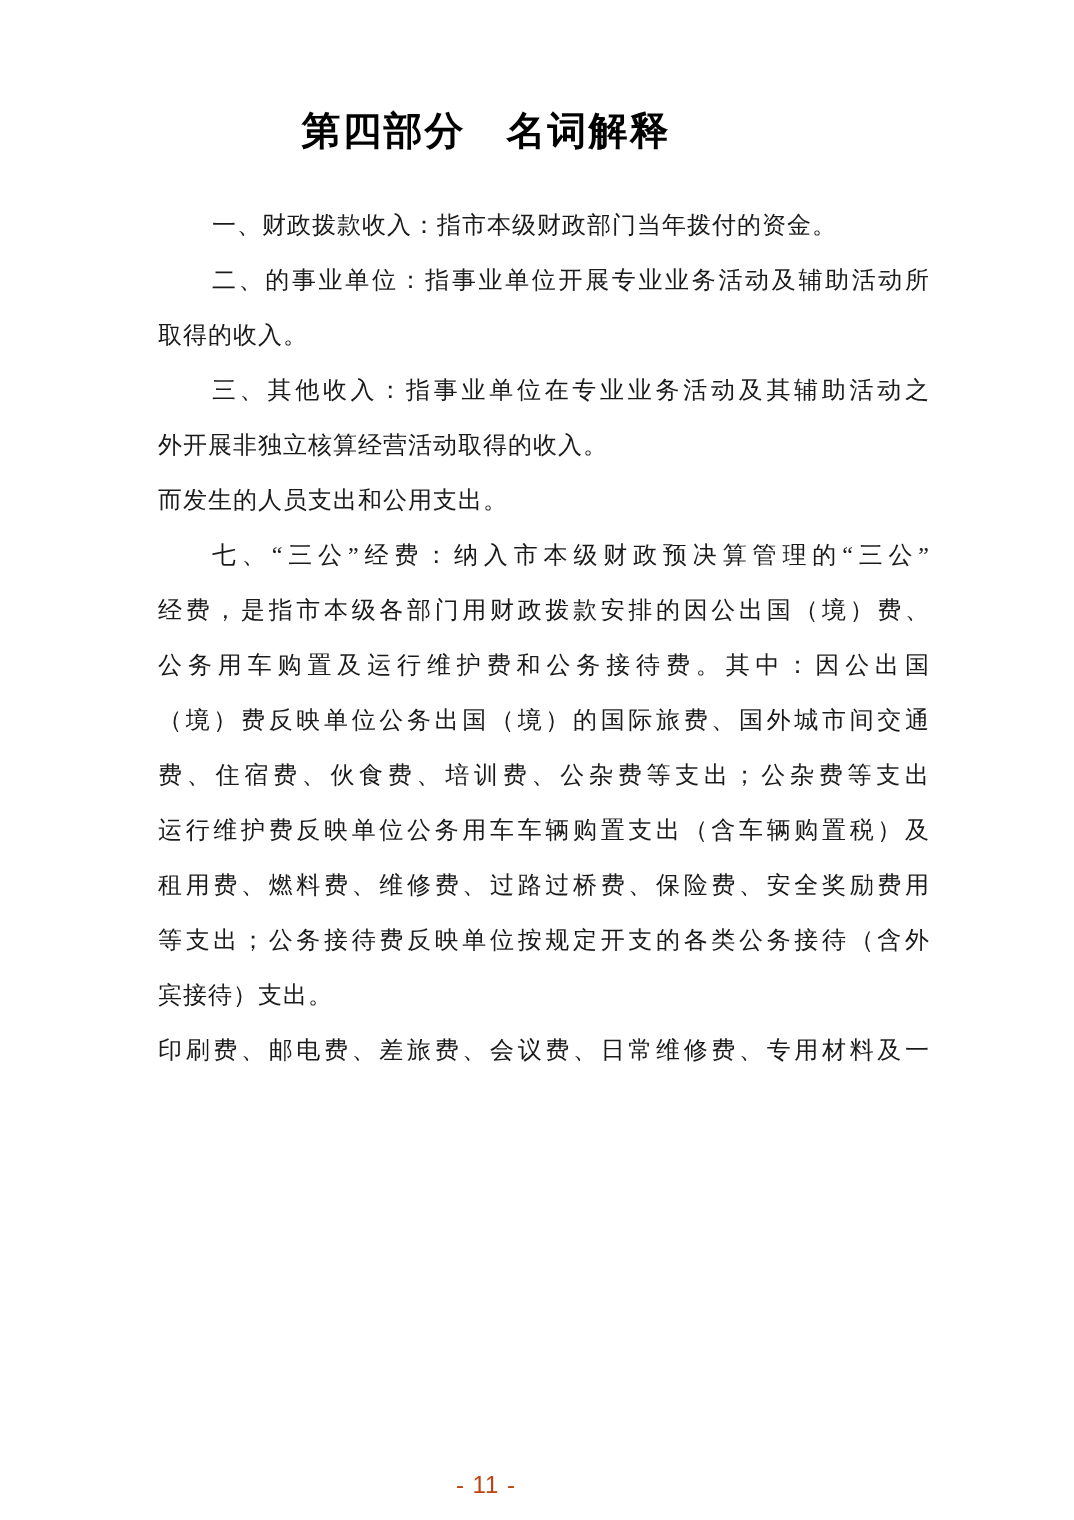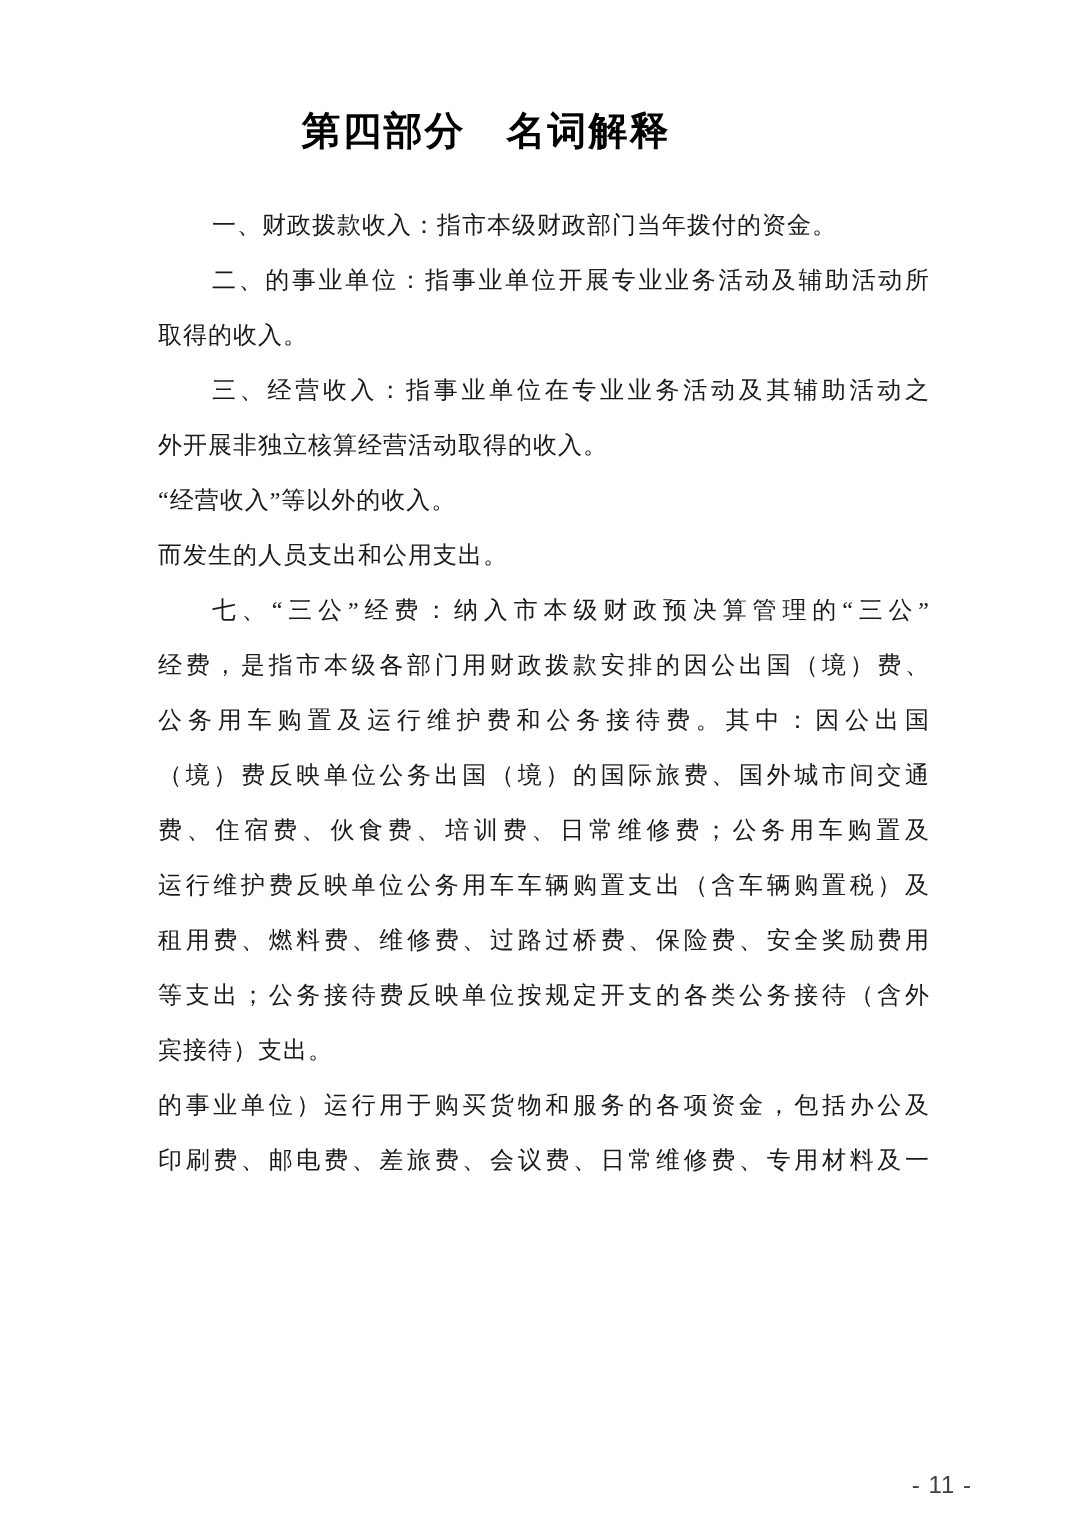--- a/index.html
+++ b/index.html
@@ -51,49 +51,47 @@
     white-space: normal;
     text-align: justify;
     text-align-last: justify;
     text-justify: inter-character;
   }
   .doc-footer {
     position: absolute;
     top: 1470px;
     left: 0;
     width: 100%;
-    text-align: right;
+    text-align: center;
     font-family: "Liberation Sans", sans-serif;
     font-size: 24px;
     line-height: 30px;
-    color: #404040;
+    color: #c2410c;
     letter-spacing: 1px;
   }
 </style>
 </head>
 <body>
 
 <div class="page">
   <h1 class="doc-title">第四部分　名词解释</h1>
 
   <div class="doc-body">
       <div class="line indent">一、财政拨款收入：指市本级财政部门当年拨付的资金。</div>
       <div class="line indent justify">二、的事业单位：指事业单位开展专业业务活动及辅助活动所</div>
       <div class="line">取得的收入。</div>
-      <div class="line indent justify">三、经营收入：指事业单位在专业业务活动及其辅助活动之</div>
+      <div class="line indent justify">三、其他收入：指事业单位在专业业务活动及其辅助活动之</div>
       <div class="line">外开展非独立核算经营活动取得的收入。</div>
-      <div class="line">“经营收入”等以外的收入。</div>
       <div class="line">而发生的人员支出和公用支出。</div>
       <div class="line indent justify">七、“三公”经费：纳入市本级财政预决算管理的“三公”</div>
       <div class="line justify">经费，是指市本级各部门用财政拨款安排的因公出国（境）费、</div>
       <div class="line justify">公务用车购置及运行维护费和公务接待费。其中：因公出国</div>
       <div class="line justify">（境）费反映单位公务出国（境）的国际旅费、国外城市间交通</div>
-      <div class="line justify">费、住宿费、伙食费、培训费、日常维修费；公务用车购置及</div>
+      <div class="line justify">费、住宿费、伙食费、培训费、公杂费等支出；公杂费等支出</div>
       <div class="line justify">运行维护费反映单位公务用车车辆购置支出（含车辆购置税）及</div>
       <div class="line justify">租用费、燃料费、维修费、过路过桥费、保险费、安全奖励费用</div>
       <div class="line justify">等支出；公务接待费反映单位按规定开支的各类公务接待（含外</div>
       <div class="line">宾接待）支出。</div>
-      <div class="line justify">的事业单位）运行用于购买货物和服务的各项资金，包括办公及</div>
       <div class="line justify">印刷费、邮电费、差旅费、会议费、日常维修费、专用材料及一</div>
     </div>
 
   <div class="doc-footer">- 11 -</div>
 </div>
 
 </body></html>

